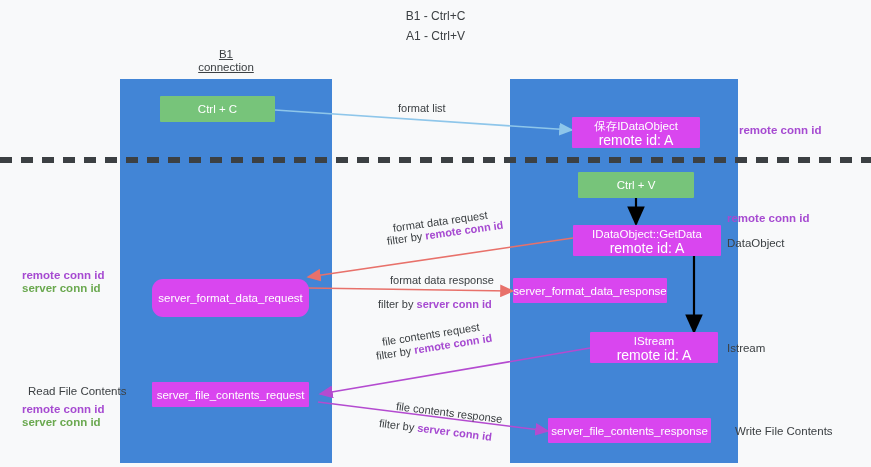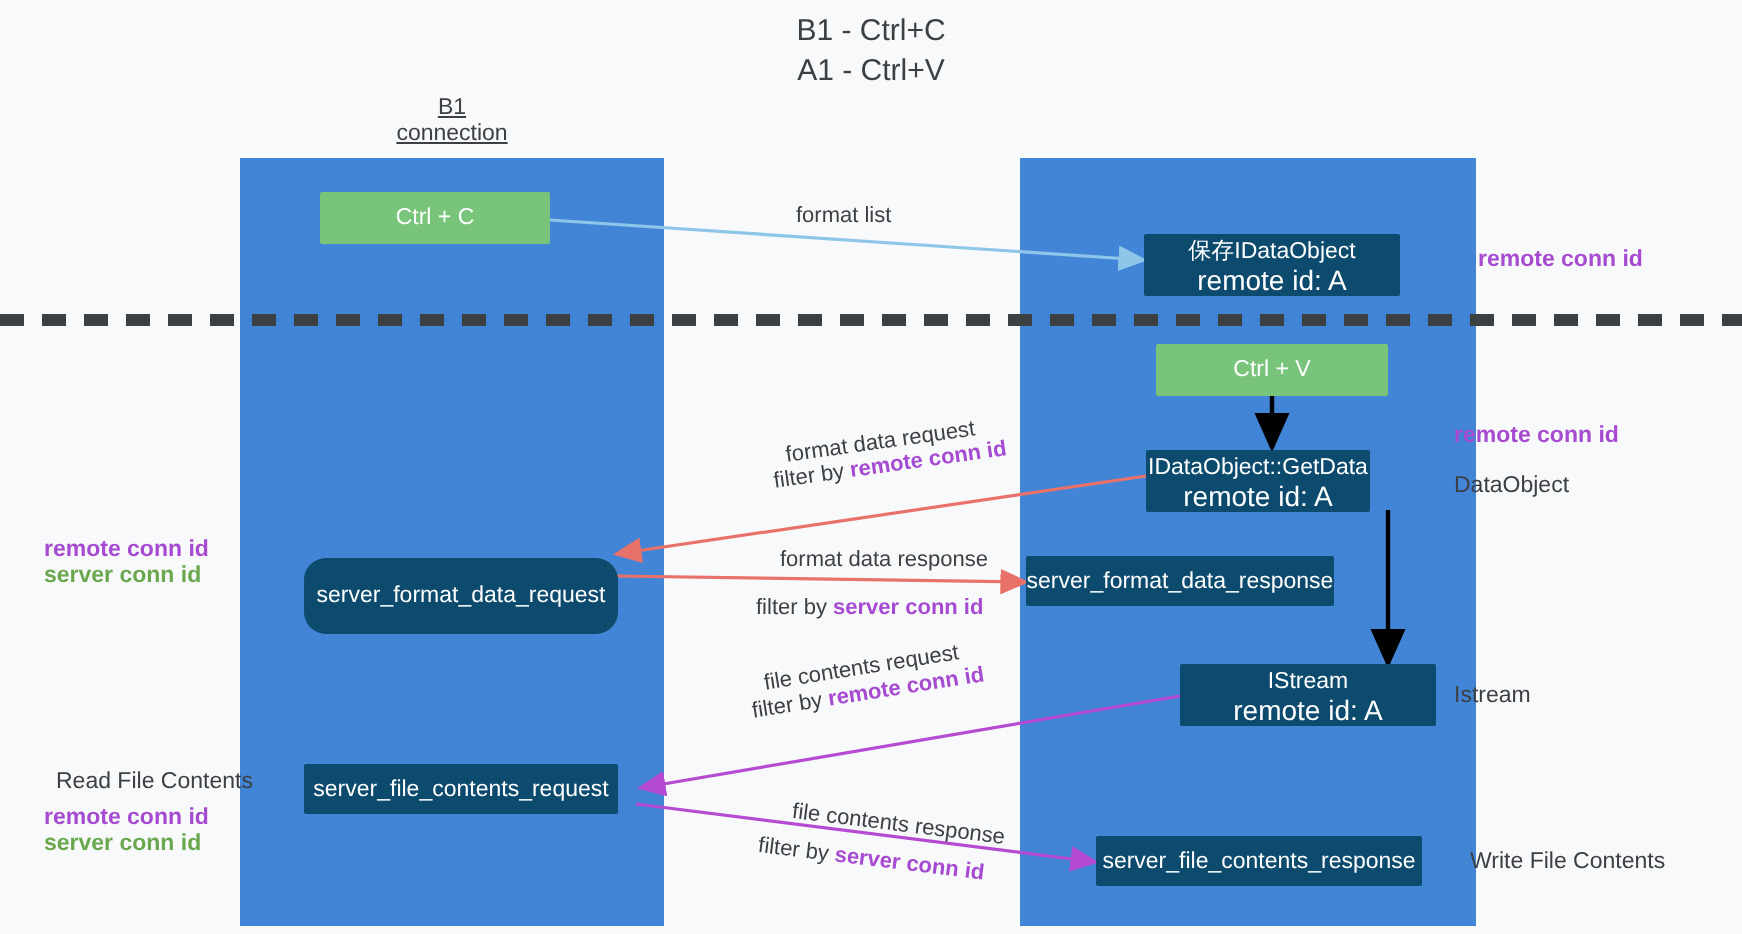--- a/index.html
+++ b/index.html
@@ -26,21 +26,21 @@
     width: 871px;
     height: 467px;
     pointer-events: none;
   }
   .title {
     position: absolute;
     left: 0;
     top: 6px;
     width: 871px;
     text-align: center;
-    font-size: 15px;
+    font-size: 12px;
     line-height: 20px;
     color: #3c4043;
     white-space: pre-line;
   }
   .lane-header {
     position: absolute;
     text-align: center;
     font-size: 11.5px;
     line-height: 13px;
     color: #3c4043;
@@ -59,21 +59,21 @@
     align-items: center;
     justify-content: center;
     color: #ffffff;
     font-size: 11.5px;
     line-height: 14px;
     text-align: center;
     border-radius: 1px;
   }
   .node.green { background: #77c47a; }
   .node.orange { background: #fbb košt; }
-  .node.orange { background: #0c4a6e; }
+  .node.orange { background: #d946ef; }
   .node .l2 { font-size: 14px; }
 
   .side-label {
     position: absolute;
     font-size: 11.5px;
     line-height: 14px;
     white-space: pre-line;
   }
   .side-label.plain { color: #3c4043; }
   .c-remote { color: #a64ad1; font-weight: bold; }
@@ -153,21 +153,21 @@
 
   <div class="node orange" style="left:572px; top:117px; width:128px; height:31px;">
     <div>保存IDataObject</div>
     <div class="l2">remote id: A</div>
   </div>
 
   <div class="node green" style="left:578px; top:172px; width:116px; height:26px;">
     <div>Ctrl + V</div>
   </div>
 
-  <div class="node orange" style="left:573px; top:225px; width:112px; height:31px;">
+  <div class="node orange" style="left:573px; top:225px; width:148px; height:31px;">
     <div>IDataObject::GetData</div>
     <div class="l2">remote id: A</div>
   </div>
 
   <div class="node orange" style="left:152px; top:279px; width:157px; height:38px;border-radius:11px;">
     <div>server_format_data_request</div>
   </div>
 
   <div class="node orange" style="left:513px; top:278px; width:154px; height:25px;">
     <div>server_format_data_response</div>

